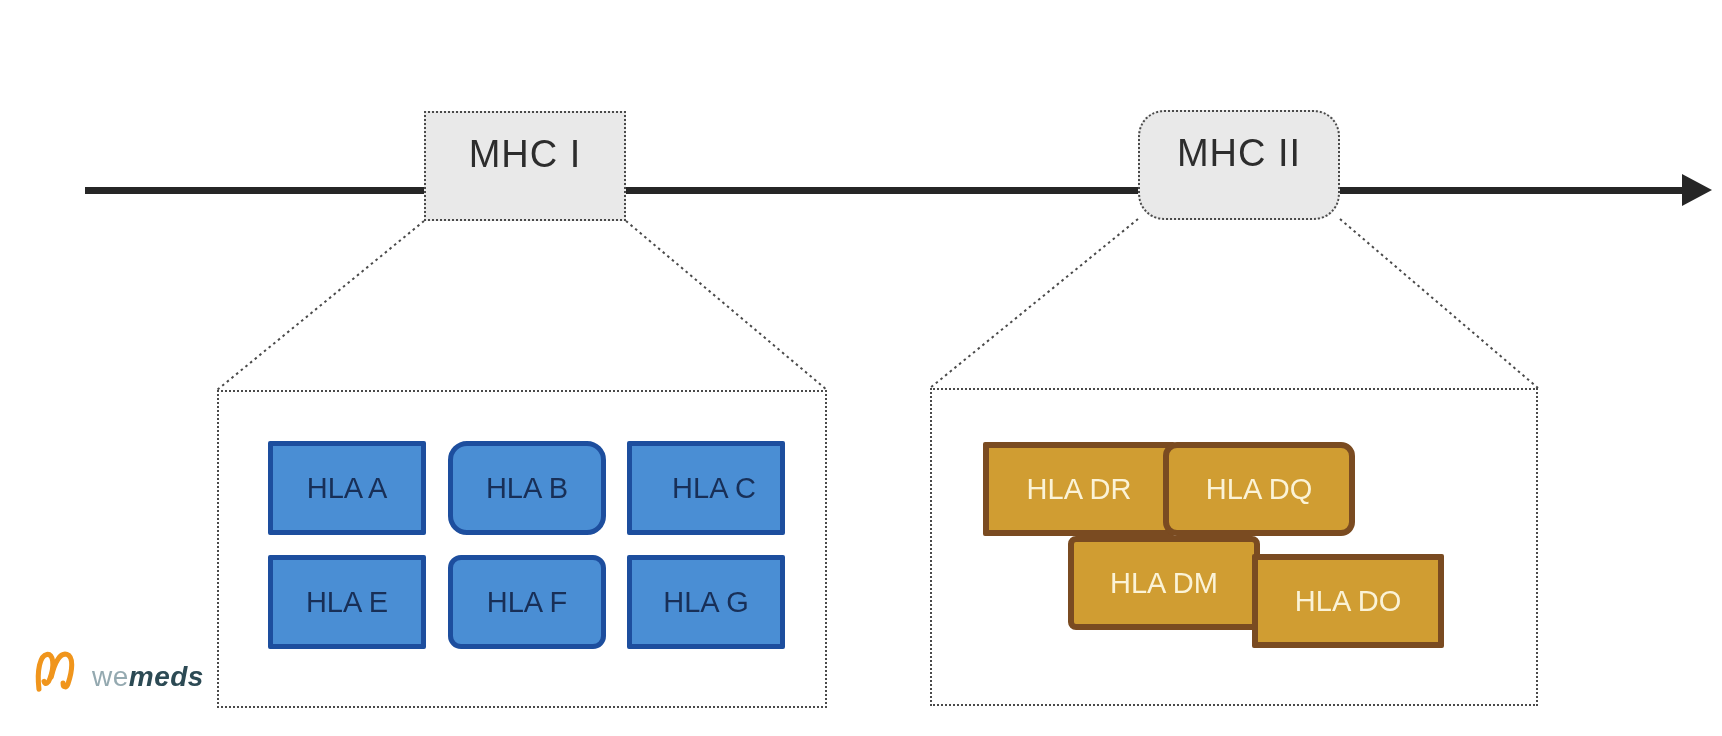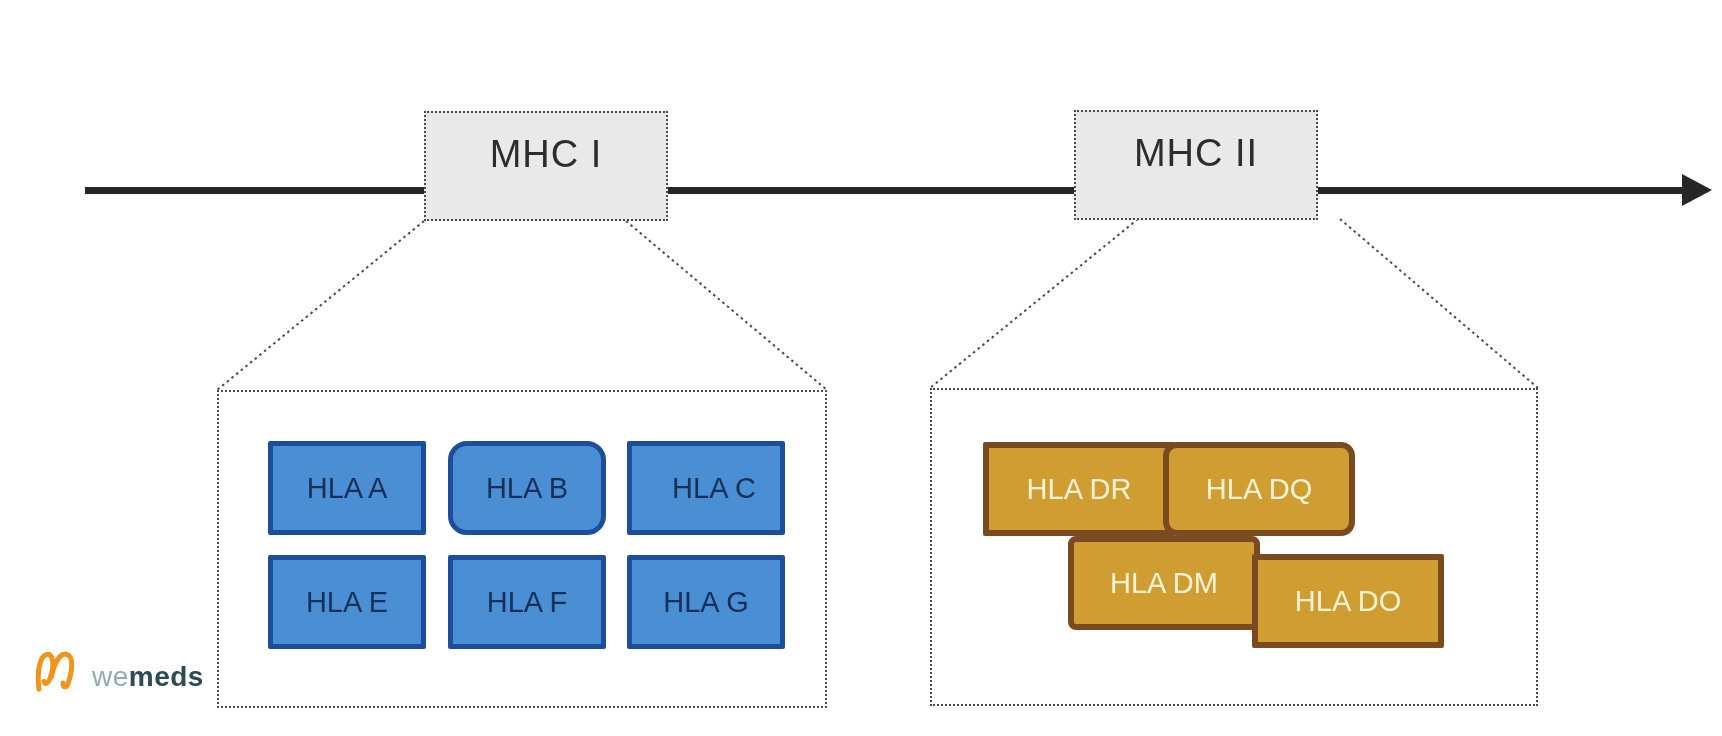--- a/index.html
+++ b/index.html
@@ -18,30 +18,30 @@
     position:absolute; left:85px; top:187px; width:1600px; height:7px;
     background:var(--line-color);
   }
   .arrow-head{
     position:absolute; left:1682px; top:174px; width:0; height:0;
     border-top:16px solid transparent; border-bottom:16px solid transparent;
     border-left:30px solid var(--line-color);
   }
   
   .mhc-box{
-    position:absolute; width:244px; height:110px; box-sizing:border-box;
+    position:absolute; width:202px; height:110px; box-sizing:border-box;
     background:var(--gray-fill); border:2px dotted var(--dotted-color);
     display:flex; justify-content:center; align-items:flex-start;
     padding-top:22px; z-index:2;
   }
   .mhc-box .mhc-label{
     font-size:38px; color:#2d2d2d; letter-spacing:1px; line-height:1;
   }
   #mhc1-box{left:424px; top:111px;}
-  #mhc2-box{left:1074px; top:110px;}
+  #mhc2-box{left:1138px; top:110px;border-radius:26px;}
   
   svg.connectors{position:absolute; left:0; top:0; width:1722px; height:736px; z-index:1;}
   svg.connectors line{stroke:var(--dotted-color); stroke-width:2; stroke-dasharray:2.5 3.5;}
   
   .locus-box{
     position:absolute; box-sizing:border-box; background:#ffffff;
     border:2px dotted var(--dotted-color);
   }
   #locus-mhc1{left:217px; top:390px; width:610px; height:318px;}
   #locus-mhc2{left:930px; top:388px; width:608px; height:318px;}
@@ -54,34 +54,34 @@
   .gene-blue{
     width:158px; background:var(--blue-fill);
     border:5px solid var(--blue-border); color:var(--blue-text);text-align:center;
   }
   .gene-gold{
     width:192px; background:var(--gold-fill);
     border:6px solid var(--gold-border); color:var(--gold-text);
   }
   
   #hla-a{left:268px; top:441px;} #hla-b{left:448px; top:441px;border-radius:19px;} #hla-c{left:627px; top:441px;padding-left:16px;}
-  #hla-e{left:268px; top:555px;} #hla-f{left:448px; top:555px;} #hla-g{left:627px; top:555px;}
+  #hla-e{left:268px; top:555px;} #hla-f{left:448px; top:555px;border-radius:13px;} #hla-g{left:627px; top:555px;}
   
   #hla-dr{left:983px; top:442px;} #hla-dq{left:1163px; top:442px;border-radius:14px;} #hla-dp{left:1342px; top:442px;}
   #hla-dm{left:1068px; top:536px;border-radius:8px;} #hla-do{left:1252px; top:554px;}
   
   .logo{
     position:absolute; left:30px; top:641px; display:flex; align-items:flex-end;
     gap:6px; z-index:4;
   }
   .logo-icon{width:56px; height:56px;}
   .logo-icon path{fill:none; stroke:var(--logo-orange); stroke-width:9; stroke-linecap:round;}
   .logo-text{font-size:28px; line-height:1; padding-bottom:6px; letter-spacing:0.5px;}
   .logo-we{color:var(--logo-we); font-weight:400;}
-  .logo-meds{color:var(--logo-meds); font-weight:700;}
+  .logo-meds{color:var(--logo-meds); font-weight:700;font-style:italic;}
 </style>
 </head>
 <body>
 
 <div class="canvas">
 
   <div class="chromosome-line"></div>
   <div class="arrow-head"></div>
 
   <svg class="connectors">

